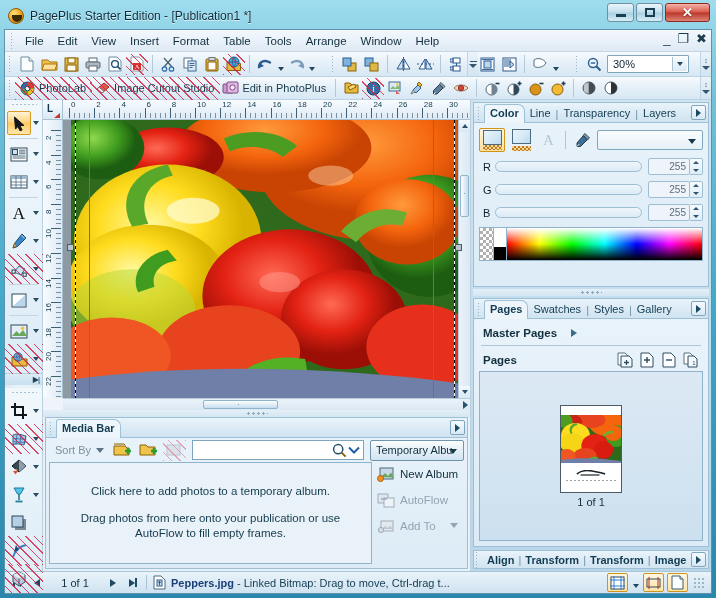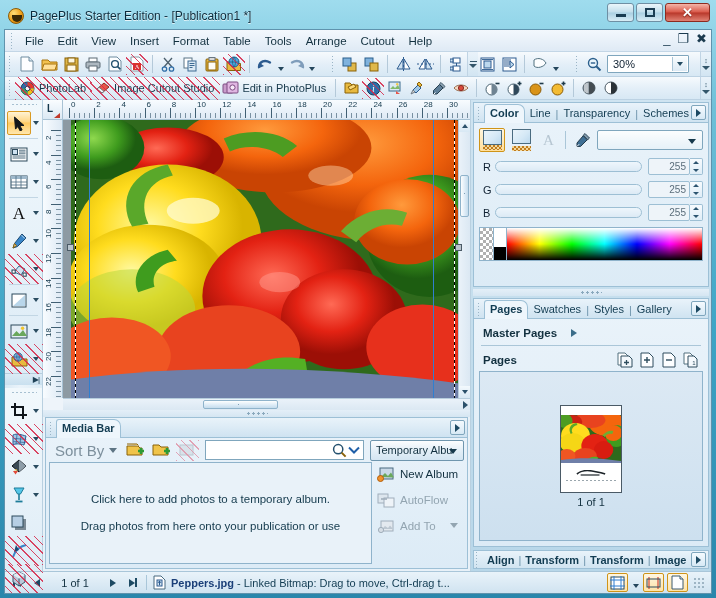--- a/index.html
+++ b/index.html
@@ -265,21 +265,21 @@
   .pagethumb .rule{ position:absolute; left:5px; right:5px; bottom:11px; height:1px;
     background-image:linear-gradient(to right,#9aa6ad 0 2px,transparent 2px 4px); background-size:4px 1px;}
   .thumbcap{ font-size:11px; color:#12303f; margin-top:3px;}
   
   .dockstrip{ height:19px; flex:0 0 19px; display:flex; align-items:center; margin-top:3px;
     background:linear-gradient(to bottom,#e9f3fa,#d1e4f1); border:1px solid #9dc0d6; position:relative;}
   .dockstrip .t{ font-size:11px; color:#123c52; cursor:pointer; padding:0 4px;font-weight:bold;}
   
   #mediabar{ flex:0 0 152px; display:flex; margin:0 2px 2px 2px;}
   .mb-toolrow{ display:flex; align-items:center; height:24px; padding:2px 3px; gap:3px;}
-  .mb-sortby{ font-size:15px; color:#7d909d; padding-left:6px; cursor:default;}
+  .mb-sortby{ font-size:11px; color:#7d909d; padding-left:6px; cursor:default;}
   .mb-sortarrow{ width:0;height:0;border-left:4px solid transparent;border-right:4px solid transparent;
     border-top:5px solid #5d7483; margin:0 4px 0 2px;}
   .mb-icbtn{ width:23px;height:21px;display:flex;align-items:center;justify-content:center;
     border:1px solid transparent;border-radius:2px;cursor:pointer;}
   .mb-search{ flex:1 1 auto; height:20px; border:1px solid #7fa6bd; background:#fff;
     display:flex; align-items:center; justify-content:flex-end; padding-right:2px; margin:0 3px;}
   .mb-albumcombo{ width:94px;height:21px; border:1px solid #6f96ae; border-radius:2px;
     background:linear-gradient(to bottom,#fbfdfe,#e3eff7 50%,#d3e5f2);
     display:flex;align-items:center; padding-left:5px; font-size:11px; color:#12303f;
     position:relative; cursor:pointer;}
@@ -342,21 +342,21 @@
     <div id="menubar">
       <span class="grip"></span>
       <div class="menu-item"><span>File</span></div>
       <div class="menu-item"><span>Edit</span></div>
       <div class="menu-item"><span>View</span></div>
       <div class="menu-item"><span>Insert</span></div>
       <div class="menu-item"><span>Format</span></div>
       <div class="menu-item"><span>Table</span></div>
       <div class="menu-item"><span>Tools</span></div>
       <div class="menu-item"><span>Arrange</span></div>
-      <div class="menu-item"><span>Cutout</span></div>
+      <div class="menu-item"><span>Window</span></div>
       <div class="menu-item"><span>Help</span></div>
       <div id="mdi-controls">
         <span>_</span>
         <span>❐</span>
         <span>✖</span>
       </div>
     </div>
 
     <div class="toolbar">
       <span class="grip"></span>
@@ -1137,20 +1137,21 @@
             <div class="mb-albumcombo">
               <span>Temporary Albu</span>
             </div>
           </div>
 
           <div class="mb-main">
             <div class="mb-drop">
               <div>Click here to add photos to a temporary album.</div>
               <div>
                 <span>Drag photos from here onto your publication or use</span><br>
+                <span>AutoFlow to fill empty frames.</span>
               </div>
             </div>
             <div class="mb-side">
               <div class="mb-act">
                 <svg width="19" height="16" viewBox="0 0 19 16">
                     <rect x="3" y="2" width="13" height="11" fill="#c9d8e6" stroke="#4a6b80"></rect>
                     <path d="M4 11l4-4 3 3 3-3.5 3 5z" fill="#6aa85c"></path>
                     <circle cx="3.5" cy="12.5" r="3" fill="#f0922c" stroke="#b35d07"></circle>
                   </svg>
                 <span>New Album</span>
@@ -1180,21 +1181,21 @@
       <div id="rightdock">
 
         <div class="panel" style="flex:0 0 185px">
           <div class="panel-tabs">
             <span class="grip"></span>
             <div class="ptab active"><span>Color</span></div>
             <div class="ptab"><span>Line</span></div>
             <span class="ptab-sep">|</span>
             <div class="ptab"><span>Transparency</span></div>
             <span class="ptab-sep">|</span>
-            <div class="ptab"><span>Schemes</span></div>
+            <div class="ptab"><span>Layers</span></div>
             <div class="ptab-more"></div>
           </div>
           <div class="panel-body">
             <div class="colorbtns">
               <div class="fillbtn sel">
                   <span class="sq"></span>
                   <span class="chk"></span>
                 </div>
               <div class="fillbtn">
                   <span class="sq"></span>

